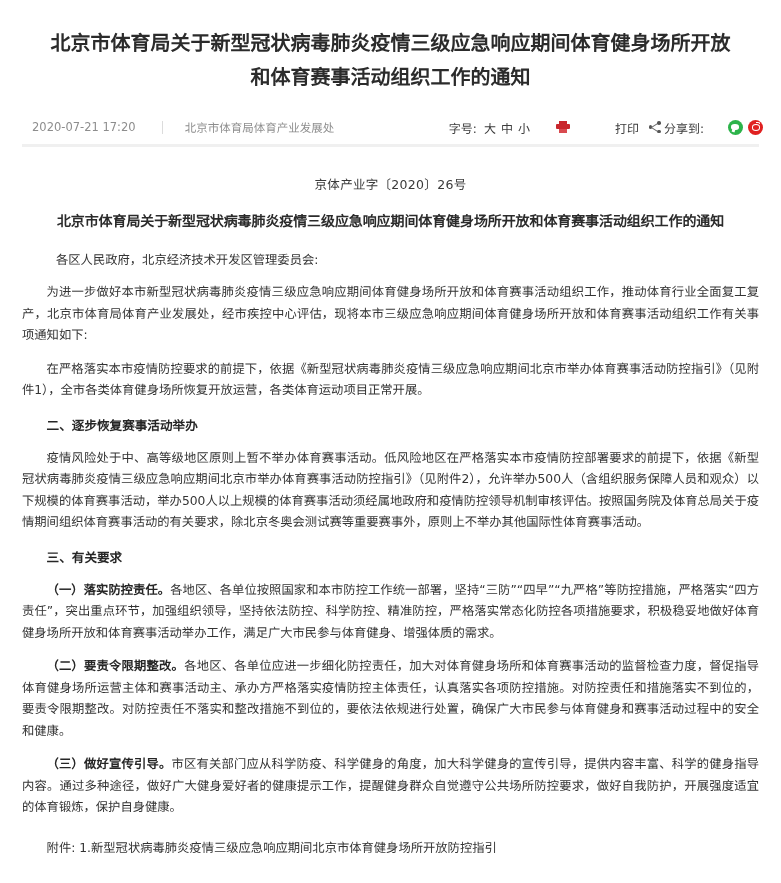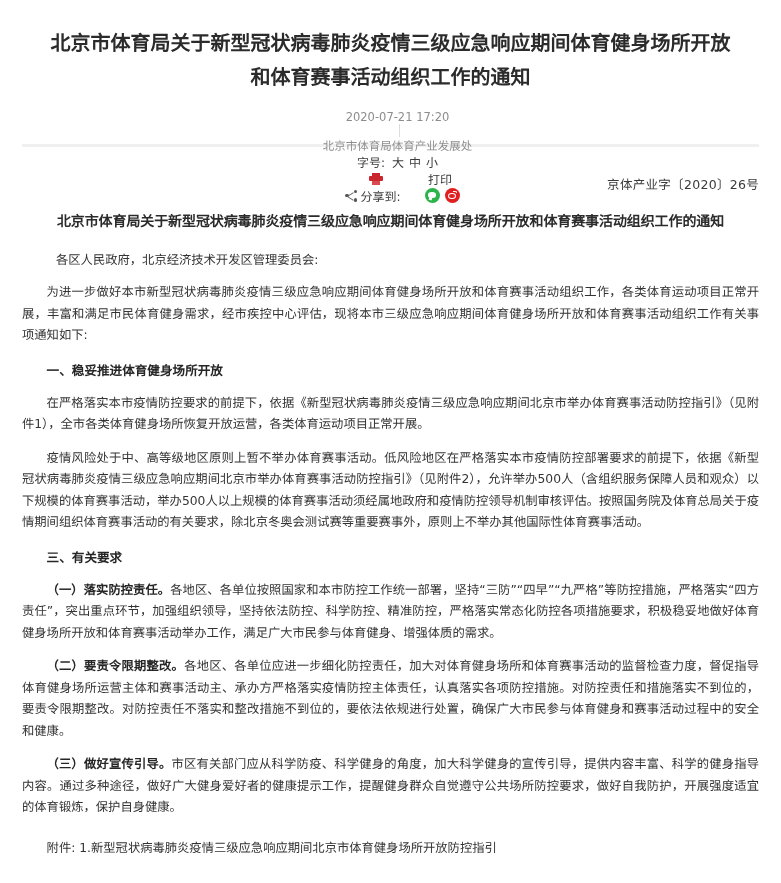--- a/index.html
+++ b/index.html
@@ -37,21 +37,20 @@
   
   .meta-bar {
     display: flex;
     align-items: center;
     height: 34px;
     margin-top: 16px;
     padding: 0 18px 0 32px;
     box-sizing: border-box;
     font-size: 11.5px;
     color: #8d8d8d;
-    flex-direction: column;
   }
   .meta-date { white-space: nowrap; }
   .meta-sep {
     width: 1px;
     height: 13px;
     background: #dcdcdc;
     margin: 0 22px 0 26px;
     flex: 0 0 auto;
   }
   .meta-source { white-space: nowrap; }
@@ -194,21 +193,21 @@
     background: #f0f0f0;
     margin: 0 22px 0 22px;
   }
 
   
   .doc {
     padding: 0 22px;
     box-sizing: border-box;
   }
   .doc-number {
-    text-align: right;
+    text-align: center;
     font-size: 12.5px;
     color: #3a3a3a;
     margin-top: 27px;
     letter-spacing: 0.3px;
   }
   .doc-title {
     text-align: center;
     font-size: 14px;
     font-weight: bold;
     color: #2b2b2b;
@@ -301,25 +300,25 @@
   </div>
 
   <div class="divider"></div>
 
   <div class="doc">
 
     <div class="doc-number">京体产业字〔2020〕26号</div>
     <div class="doc-title">北京市体育局关于新型冠状病毒肺炎疫情三级应急响应期间体育健身场所开放和体育赛事活动组织工作的通知</div>
     <div class="salutation">各区人民政府，北京经济技术开发区管理委员会:</div>
 
-    <p class="body-text">为进一步做好本市新型冠状病毒肺炎疫情三级应急响应期间体育健身场所开放和体育赛事活动组织工作，各类体育运动项目正常开展，丰富和满足市民体育健身需求，经市疾控中心评估，现将本市三级应急响应期间体育健身场所开放和体育赛事活动组织工作有关事项通知如下:</p>
-
-    <h3 class="section-head">一、稳妥推进体育健身场所开放</h3>
+    <p class="body-text">为进一步做好本市新型冠状病毒肺炎疫情三级应急响应期间体育健身场所开放和体育赛事活动组织工作，推动体育行业全面复工复产，北京市体育局体育产业发展处，经市疾控中心评估，现将本市三级应急响应期间体育健身场所开放和体育赛事活动组织工作有关事项通知如下:</p>
+
     <p class="body-text">在严格落实本市疫情防控要求的前提下，依据《新型冠状病毒肺炎疫情三级应急响应期间北京市举办体育赛事活动防控指引》（见附件1），全市各类体育健身场所恢复开放运营，各类体育运动项目正常开展。</p>
 
+    <h3 class="section-head">二、逐步恢复赛事活动举办</h3>
     <p class="body-text">疫情风险处于中、高等级地区原则上暂不举办体育赛事活动。低风险地区在严格落实本市疫情防控部署要求的前提下，依据《新型冠状病毒肺炎疫情三级应急响应期间北京市举办体育赛事活动防控指引》（见附件2），允许举办500人（含组织服务保障人员和观众）以下规模的体育赛事活动，举办500人以上规模的体育赛事活动须经属地政府和疫情防控领导机制审核评估。按照国务院及体育总局关于疫情期间组织体育赛事活动的有关要求，除北京冬奥会测试赛等重要赛事外，原则上不举办其他国际性体育赛事活动。</p>
 
     <h3 class="section-head">三、有关要求</h3>
 
     <p class="body-text">
       <span class="lead">（一）落实防控责任。</span><span>各地区、各单位按照国家和本市防控工作统一部署，坚持“三防”“四早”“九严格”等防控措施，严格落实“四方责任”，突出重点环节，加强组织领导，坚持依法防控、科学防控、精准防控，严格落实常态化防控各项措施要求，积极稳妥地做好体育健身场所开放和体育赛事活动举办工作，满足广大市民参与体育健身、增强体质的需求。</span>
     </p>
 
     <p class="body-text">
       <span class="lead">（二）要责令限期整改。</span><span>各地区、各单位应进一步细化防控责任，加大对体育健身场所和体育赛事活动的监督检查力度，督促指导体育健身场所运营主体和赛事活动主、承办方严格落实疫情防控主体责任，认真落实各项防控措施。对防控责任和措施落实不到位的，要责令限期整改。对防控责任不落实和整改措施不到位的，要依法依规进行处置，确保广大市民参与体育健身和赛事活动过程中的安全和健康。</span>

